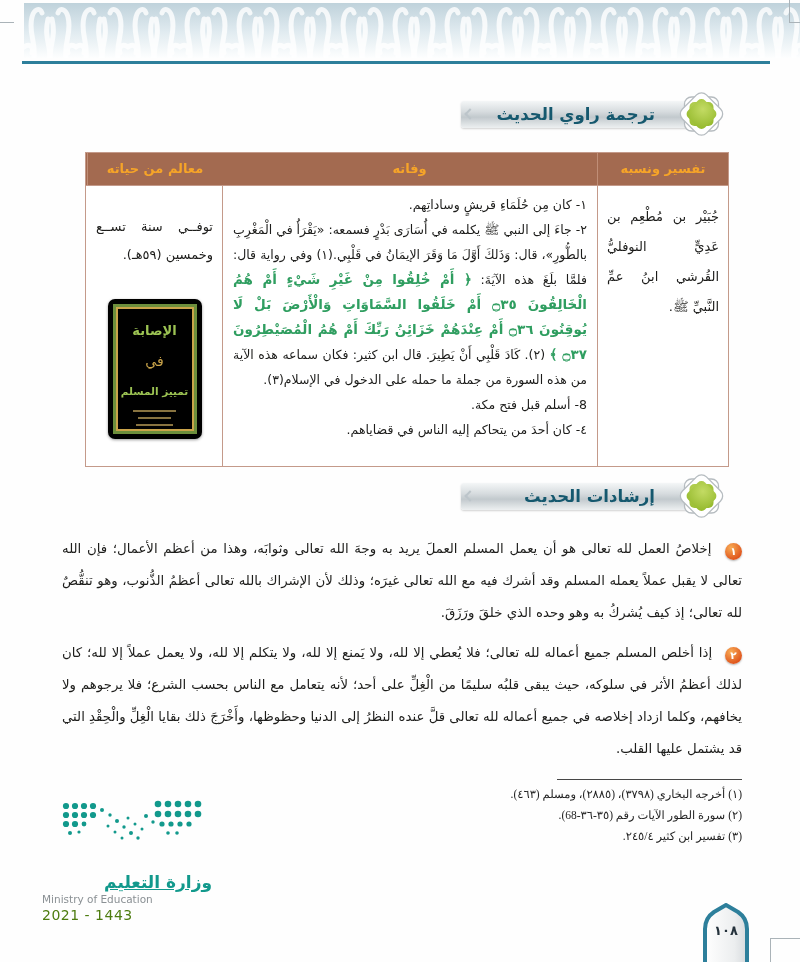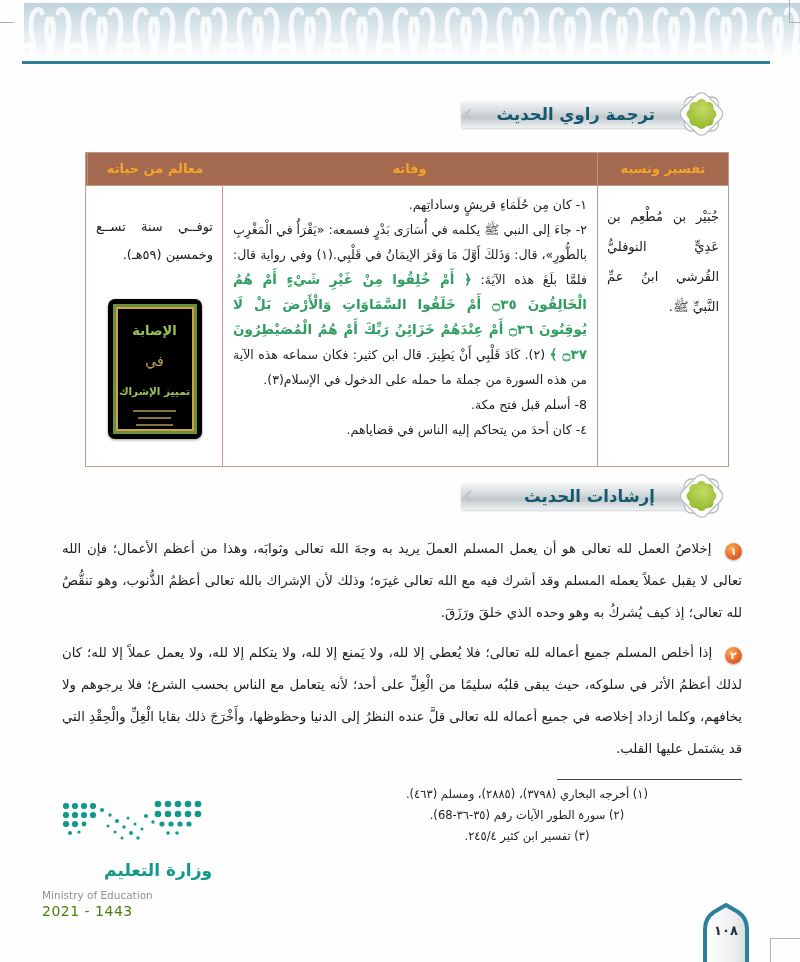--- a/index.html
+++ b/index.html
@@ -56,29 +56,29 @@
 
   
   .guidance { position:absolute; right:58px; left:62px; top:533px; }
   .g-item { text-align:justify; font-size:13.3px; line-height:32px; color:#1d1d1b; margin-bottom:8px; }
   .g-num { display:inline-block; width:17px; height:17px; border-radius:50%;
            background:radial-gradient(circle at 35% 28%, #f8ab55, #e0571e 72%);
            color:#fff; font-size:10.5px; line-height:17px; text-align:center; font-weight:bold;
            margin-inline-end:8px; vertical-align:-2px; box-shadow:0 1px 2px rgba(0,0,0,.3); }
 
   
-  .footnotes { position:absolute; right:58px; top:779px; width:430px; text-align:center; }
+  .footnotes { position:absolute; right:58px; top:779px; width:430px; text-align:right;font-family:Liberation Serif, serif; }
   .fn-rule { width:185px; border-top:1.2px solid #474747; margin-bottom:4px; }
   .fn { font-size:11.5px; line-height:21px; color:#1f1f1f; }
 
   
   .moe { position:absolute; left:42px; top:796px; width:170px; }
   .moe-dots { display:block; margin-left:16px; }
-  .moe-word { font-weight:bold; font-size:17px; color:#12998c; margin-top:2px; }
-  .moe-en { font-size:10.5px; color:#8a9094; margin-top:9px; }
+  .moe-word { font-weight:bold; font-size:17px; color:#12998c; margin-top:14px;text-decoration:underline; }
+  .moe-en { font-size:10.5px; color:#8a9094; margin-top:1px; }
   .moe-years { font-size:14px; color:#4d7c0f; margin-top:2px; letter-spacing:.5px; }
 
   
   .badge { position:absolute; left:702px; top:903px; width:48px; height:80px; }
   .badge-num { position:absolute; left:0; right:0; top:20px; text-align:center;
                font-size:13px; font-weight:bold; color:#25323c; letter-spacing:2px; }
 </style>
 </head>
 <body>
 
@@ -153,21 +153,21 @@
         </div>
         <div>8- أسلم قبل فتح مكة.</div>
         <div>٤- كان أحدَ من يتحاكم إليه الناس في قضاياهم.</div>
       </div>
       <div class="td death-cell last">
         <div>توفــي سنة تســع وخمسين (٥٩هـ).</div>
         <div class="book">
           <div class="book-inner">
             <div class="bt1">الإصابة</div>
             <div class="bt2">في</div>
-            <div class="bt3">تمييز الإشراك</div>
+            <div class="bt3">تمييز المسلم</div>
             <div class="bline w1"></div>
             <div class="bline w2"></div>
             <div class="bline w3"></div>
           </div>
         </div>
       </div>
     </div>
   </div>
 
   <div class="heading h2">

